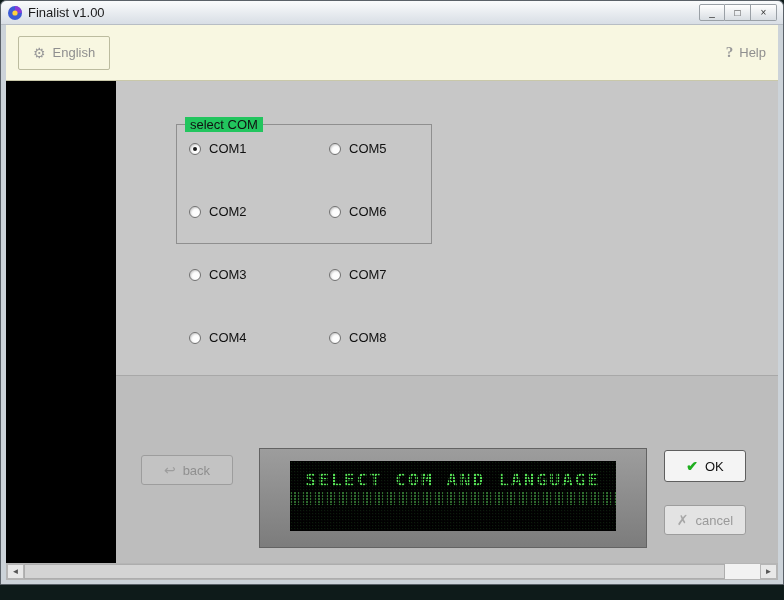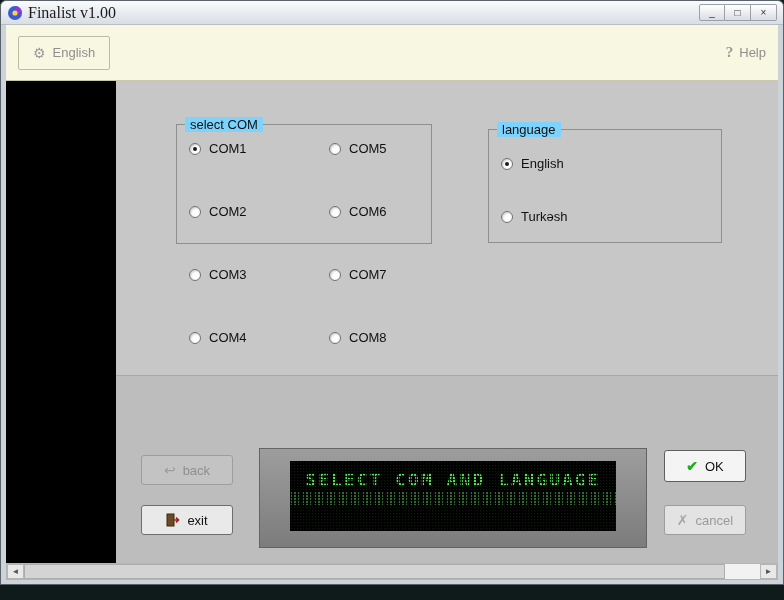--- a/index.html
+++ b/index.html
@@ -18,21 +18,21 @@
   }
   
   .titlebar{
     position:absolute; left:0; top:0; right:0; height:24px;
     background:linear-gradient(#fafbfc,#d8dee5);
     border-bottom:1px solid #b7bdc4;
     border-radius:6px 6px 0 0;
     display:flex; align-items:center; padding:0 6px; gap:5px;
   }
   .app-icon{ width:16px; height:16px; display:inline-block; }
-  .title{ font-size:16px; color:#1c1c1c;font-family:Liberation Serif, serif; }
+  .title{ font-size:13px; color:#1c1c1c; }
   .win-controls{ margin-left:auto; display:flex; }
   .wc{
     width:26px; height:17px;
     background:linear-gradient(#ffffff,#d9dee3);
     border:1px solid #9aa0a6; border-left-width:0;
     font-size:10px; line-height:1; color:#333;
     display:flex; align-items:center; justify-content:center;
     cursor:default; font-family:"Liberation Sans",sans-serif;
   }
   .wc:first-child{ border-left-width:1px; border-radius:2px 0 0 2px; }
@@ -82,21 +82,21 @@
     background:#bdbdbd;
   }
   
   .groupbox{
     position:absolute; border:1px solid #8f8f8f;
   }
   .gb-com{ left:60px; top:43px; width:256px; height:120px; }
   .gb-lang{ left:372px; top:48px; width:234px; height:114px; }
   .gb-label{
     position:absolute; top:-8px; left:8px;
-    background:#7dd3fc; padding:0 5px;
+    background:#22c55e; padding:0 5px;
     font-size:13px; color:#111;
   }
   .com-grid{
     display:grid; grid-template-columns:1fr 1fr;
     row-gap:11px; padding:16px 10px 10px 12px;gap:48px;
   }
   .lang-col{
     display:flex; flex-direction:column; gap:38px; padding:26px 10px 10px 12px;
   }
   .radio{
@@ -261,52 +261,30 @@
               <span class="rdot"></span>
               <span>COM4</span>
             </div>
             <div class="radio">
               <span class="rdot"></span>
               <span>COM8</span>
             </div>
           </div>
         </div>
 
-        <div class="groupbox gb-lang">
-          <span class="gb-label">language</span>
-          <div class="lang-col">
-            <div class="radio on">
-              <span class="rdot"></span>
-              <span>English</span>
-            </div>
-            <div class="radio">
-              <span class="rdot"></span>
-              <span>Turkəsh</span>
-            </div>
-          </div>
-        </div>
 
       </div>
 
       <div class="content-bottom">
 
         <button class="btn btn-back">
           <span class="bicon">↩</span>
           <span>back</span>
         </button>
 
-        <button class="btn btn-exit">
-          <span class="door-icon">
-            <svg width="14" height="14" viewBox="0 0 14 14">
-              <rect x="1" y="1" width="7" height="12" fill="#6d4a22" stroke="#3c2a12" stroke-width="1"></rect>
-              <path d="M7 7 L12 7 M10 4.5 L12.5 7 L10 9.5" stroke="#a01d1d" stroke-width="1.6" fill="none"></path>
-            </svg>
-          </span>
-          <span>exit</span>
-        </button>
 
         <div class="led-bezel">
           <div class="led-screen">
             <div class="led-text">SELECT COM AND LANGUAGE</div>
             <div class="led-dimrow"></div>
           </div>
         </div>
 
         <button class="btn btn-ok">
           <span class="bicon">✔</span>

